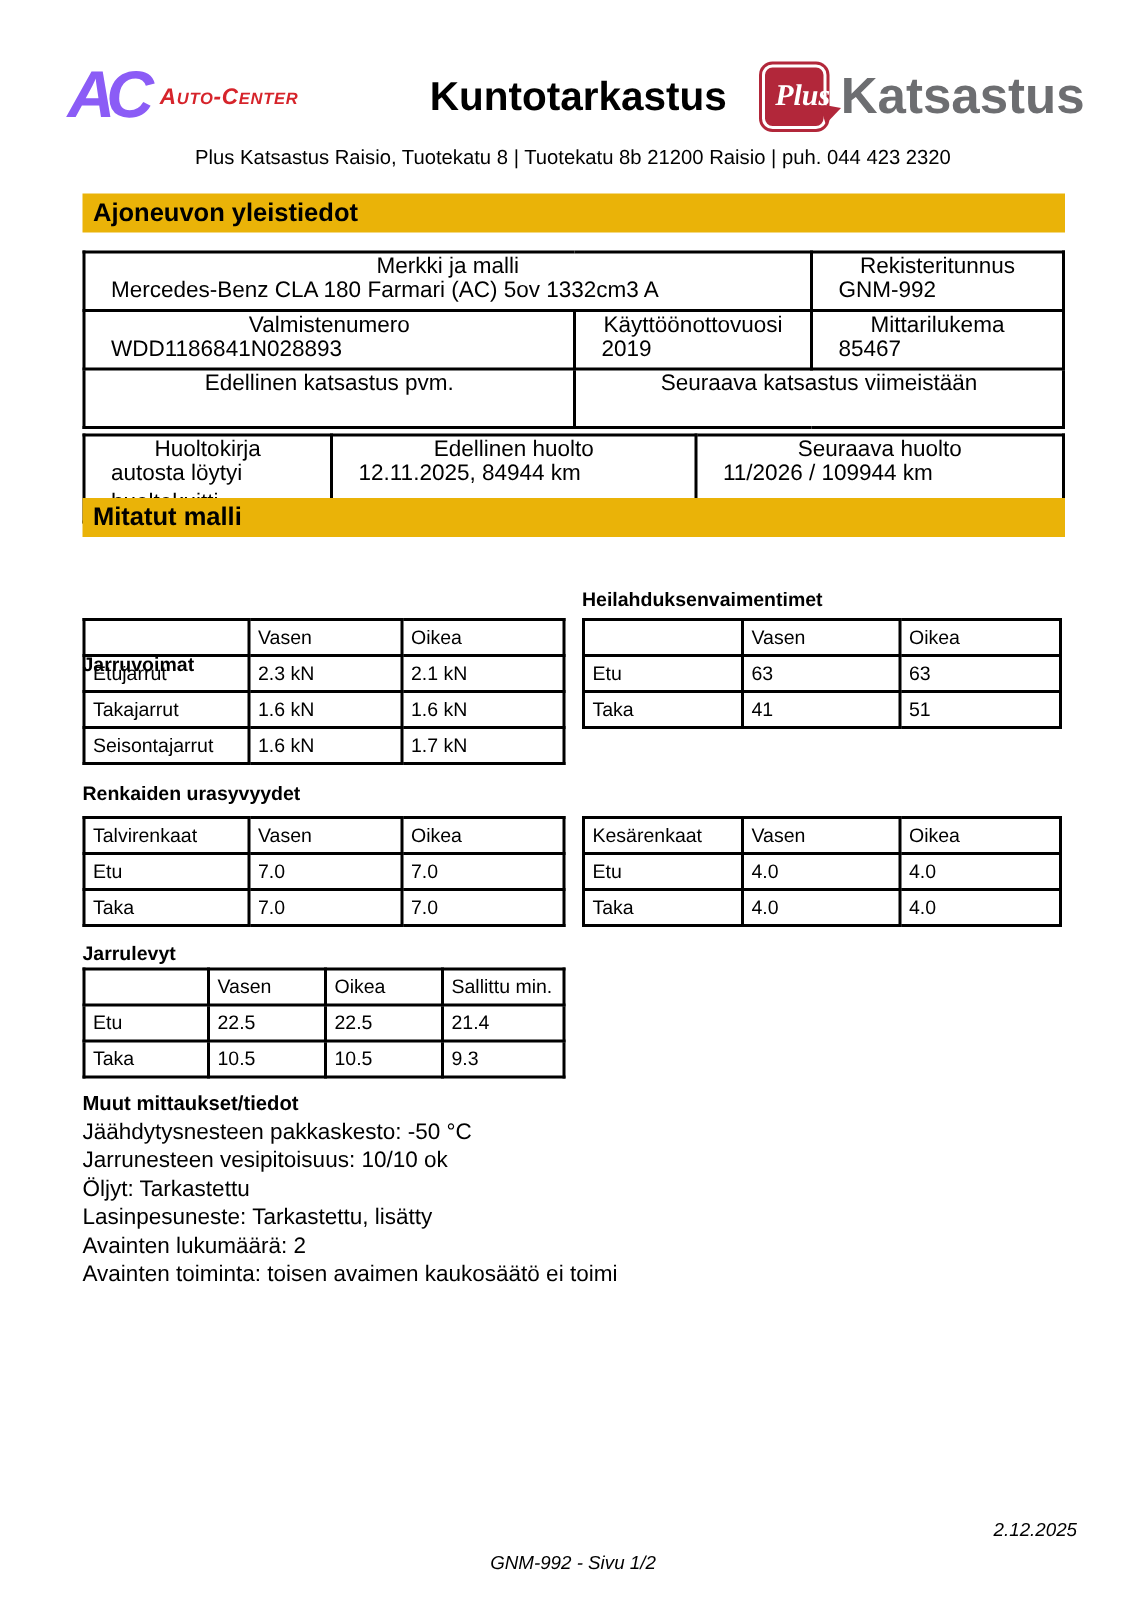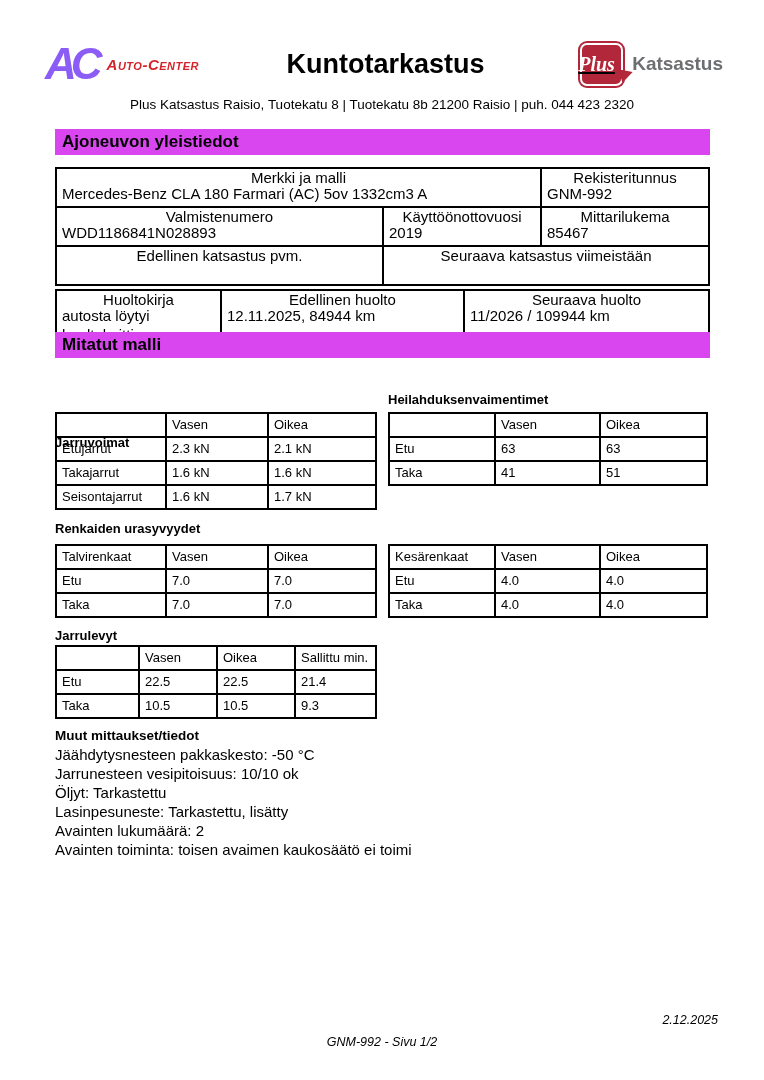--- a/index.html
+++ b/index.html
@@ -20,59 +20,58 @@
     color:#8b5cf6; letter-spacing:-6px; line-height:1; padding-right:10px;
   }
   .ac-name {
     font-size:15px; font-weight:bold; font-style:italic; font-variant:small-caps;
     color:#d6242b; letter-spacing:0.5px; white-space:nowrap;
   }
   .doc-title { font-size:27px; font-weight:bold; text-align:center; flex:1; }
   .plus-logo { width:182px; display:flex; align-items:center; justify-content:flex-end; }
   .plus-bubble {
     position:relative; width:47px; height:47px; background:#b2273a;
-    border-radius:9px; display:flex; align-items:center; justify-content:flex-start;
+    border-radius:9px; display:flex; align-items:center; justify-content:flex-end;
     flex:0 0 auto;
-    text-decoration:underline;
   }
   .plus-bubble::after {
     content:""; position:absolute; inset:2px; border:2px solid #fff; border-radius:7px;
   }
   .plus-word {
     position:relative; z-index:2; color:#fff; font-family:"Liberation Serif","DejaVu Serif",serif;
     font-style:italic; font-weight:bold; font-size:20px;
   }
   .plus-tail {
     position:absolute; right:-8px; bottom:7px; z-index:1;
     width:0; height:0; border-top:7px solid transparent; border-bottom:7px solid transparent;
     border-left:13px solid #b2273a; transform:rotate(-18deg);
   }
-  .plus-text { font-size:19px; font-weight:bold; color:#6d6e71; margin-left:7px; }
+  .plus-text { font-size:34px; font-weight:bold; color:#6d6e71; margin-left:7px; }
 
   .address {
     position:absolute; top:97px; left:0; width:764px;
     text-align:center; font-size:13.5px;
   }
 
   
   .section-bar {
     position:absolute; left:55px; width:655px; height:26px;
-    background:#d946ef; font-weight:bold; font-size:17px;
+    background:#eab308; font-weight:bold; font-size:17px;
     line-height:25px; padding-left:7px;
   }
   #bar-general { top:129px; }
   #bar-measured { top:332px; }
 
   
   .vwrap { position:absolute; top:167px; left:55px; width:653px; }
   .vtable { border-collapse:collapse; width:653px; table-layout:fixed; }
   .vtable + .vtable { margin-top:3px; }
   .vtable td { border:2px solid #000; padding:2px 5px 3px 5px; vertical-align:top; }
   .flabel { font-size:15px; line-height:13px;text-align:center; }
-  .fvalue { font-size:15px; line-height:19px; min-height:19px; }
+  .fvalue { font-size:15px; line-height:19px; min-height:19px;margin-left:12px; }
 
   
   .tcaption { position:absolute; font-size:13px; font-weight:bold; }
   .mtable { position:absolute; border-collapse:collapse; table-layout:fixed; font-size:13px; }
   .mtable td { border:2px solid #000; padding:1px 5px 2px 5px; height:23px; line-height:19px; }
 
   #cap-brakes        { top:392px; left:55px;margin-top:43px; }
   #tbl-brakes        { top:412px; left:55px; width:320px; }
   #cap-shocks        { top:392px; left:388px;text-align:center; }
   #tbl-shocks        { top:412px; left:388px; width:318px; }

